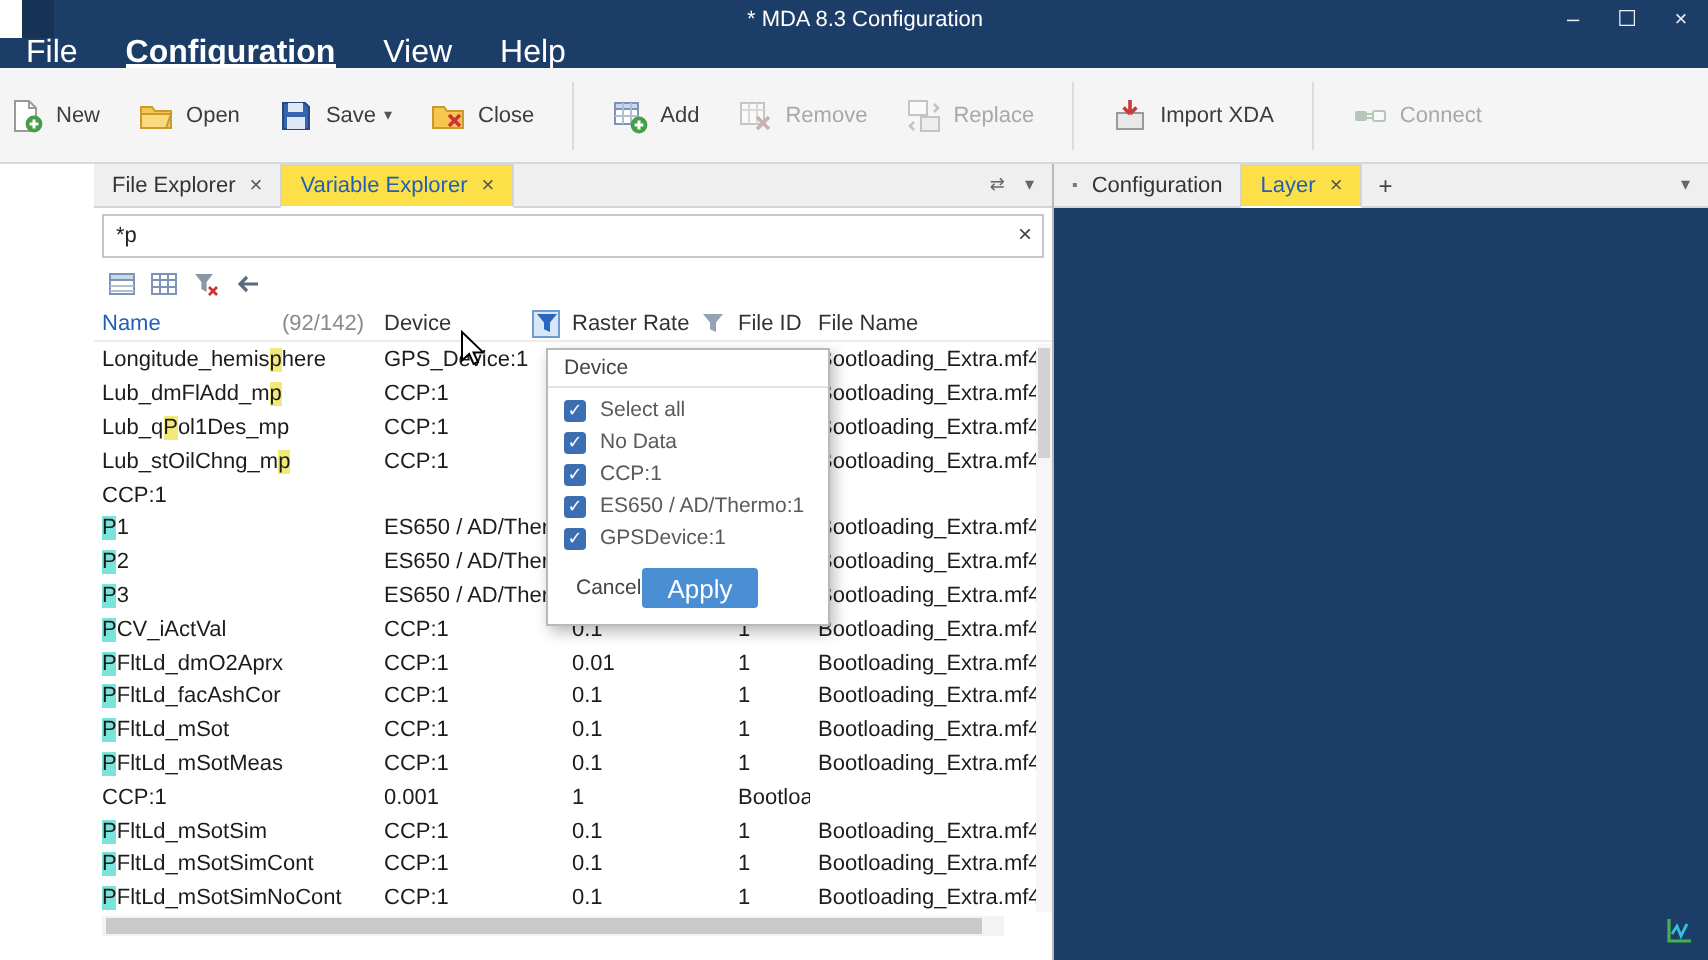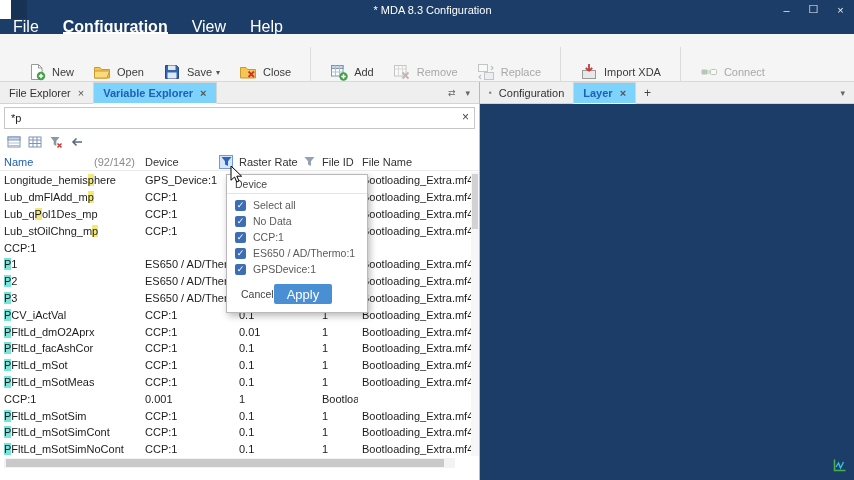--- a/index.html
+++ b/index.html
@@ -12,38 +12,38 @@
 .app-badge{width:16px;height:19px;background:rgba(0,0,0,.18);flex:none;}
 .title{position:absolute;left:0;right:0;text-align:center;font-size:11px;}
 .win-controls{margin-left:auto;display:flex;height:100%;z-index:2;}
 .wbtn{width:27px;height:100%;display:flex;align-items:center;justify-content:center;font-size:11px;color:#e9eef6;}
 .menubar{position:absolute;top:19px;left:0;right:0;height:15px;background:var(--titlebar,#1c3d67);display:flex;align-items:stretch;padding-left:13px;gap:24px;color:#fff;}
 .menu-item{display:flex;align-items:center;font-size:16px;position:relative;}
 .menu-item.active{font-weight:bold;}
 .menu-item.active::after{content:"";position:absolute;left:0;right:0;bottom:0;height:2px;background:#fff;}
 
 
-.toolbar{position:absolute;top:34px;left:0;right:0;height:48px;background:#f5f5f5;border-bottom:1px solid #d8d8d8;display:flex;align-items:flex-end;padding:0 28px;gap:19px;}
+.toolbar{position:absolute;top:34px;left:0;right:0;height:48px;background:#f5f5f5;border-bottom:1px solid #d8d8d8;display:flex;align-items:center;padding:0 4px;gap:19px;}
 .tool-button{display:flex;align-items:center;gap:6px;color:#3c3c3c;}
 .tool-button.disabled{color:#a8a8a8;}
 .tool-button.disabled .icon{opacity:.45;filter:grayscale(60%);}
 .tool-sep{width:1px;height:34px;background:#dcdcdc;flex:none;}
 .tool-caret{font-size:8px;color:#555;margin-left:-2px;}
 .icon{display:inline-flex;align-items:center;justify-content:center;line-height:0;}
 
 
 .main{position:absolute;top:82px;left:0;right:0;bottom:0;display:flex;}
-.left-panel{position:relative;width:480px;background:#fff;border-right:1px solid #b9b9b9;flex:none;}
+.left-panel{position:relative;width:480px;background:#fff;border-right:1px solid #b9b9b9;flex:none;margin-left:47px;}
 .right-panel{position:relative;flex:1;display:flex;flex-direction:column;background:#efefef;}
 
 
 .tabbar{height:22px;background:#efefef;border-bottom:1px solid #d4d4d4;display:flex;align-items:stretch;flex:none;}
 .tabs{display:flex;align-items:stretch;}
 .tab{display:flex;align-items:center;gap:7px;padding:0 9px;font-size:11px;color:#333;}
-.tab.active{background:#7dd3fc;color:var(--accent,#1f5fb8);border:1px solid #d4d4d4;border-bottom:1px solid #fff;margin-bottom:-1px;font-weight:bold;}
+.tab.active{background:#fde047;color:var(--accent,#1f5fb8);border:1px solid #d4d4d4;border-bottom:1px solid #fff;margin-bottom:-1px;}
 .tab-close{font-size:11px;color:#555;}
 .tabbar-icons{margin-left:auto;display:flex;align-items:center;gap:10px;padding:0 9px;color:#666;font-size:9px;}
 .tab-marker{color:#777;font-size:8px;}
 .newtab{display:flex;align-items:center;padding:0 8px;color:#444;font-size:12px;}
 
 
 .search-wrap{position:relative;margin:3px 4px;height:22px;}
 .search-input{width:100%;height:22px;border:1px solid #c6c6c6;font:11px "Liberation Sans",sans-serif;padding:0 20px 0 6px;outline:none;color:#222;background:#fff;}
 .search-clear{position:absolute;right:6px;top:3px;font-size:12px;color:#444;}
 .view-toolbar{display:flex;align-items:center;gap:7px;padding:3px 0 4px 7px;height:21px;}

